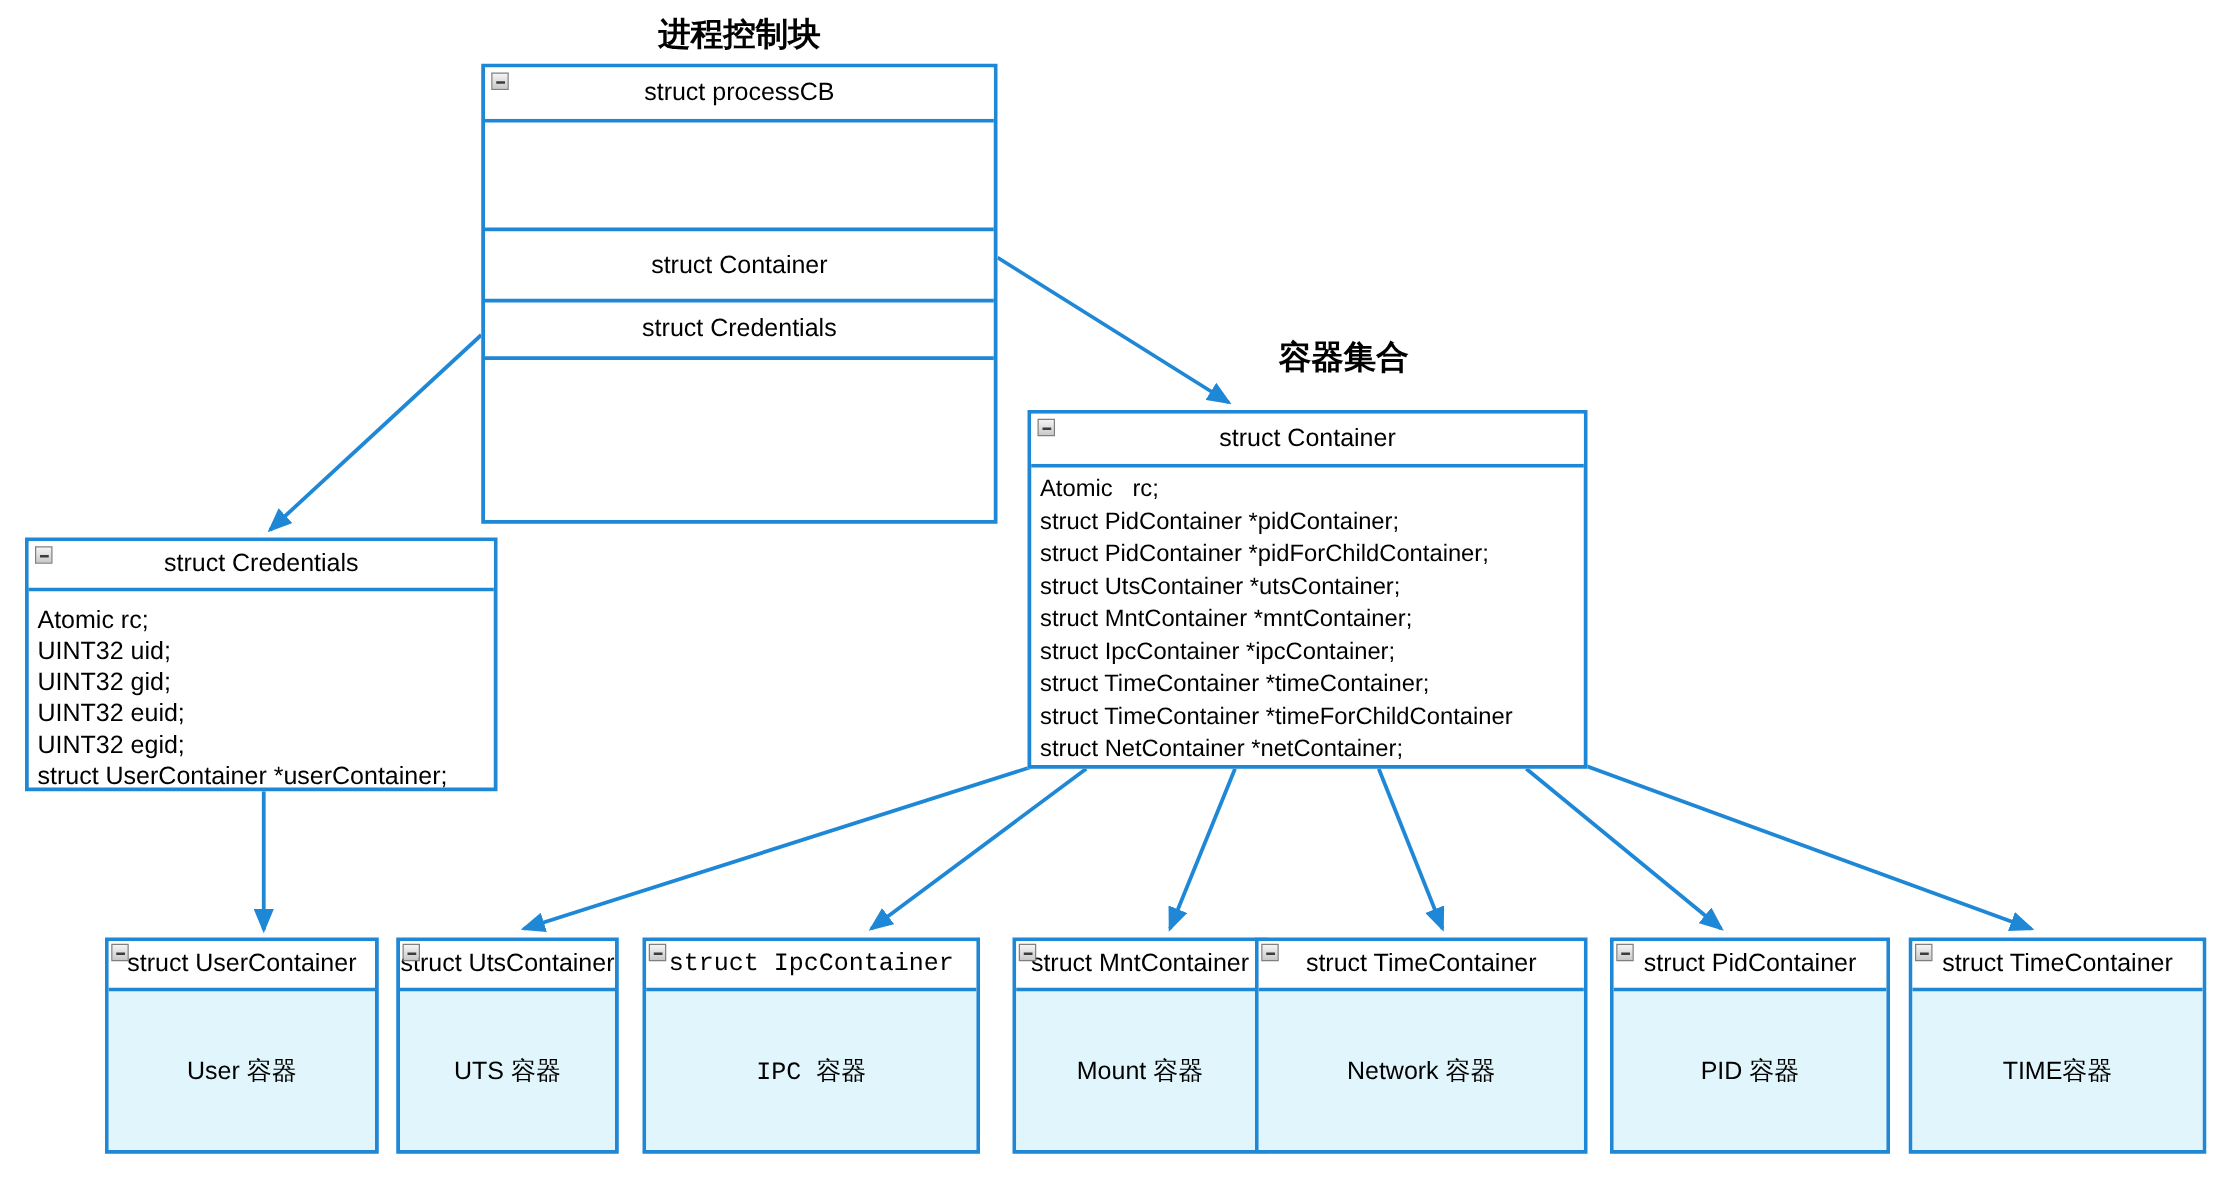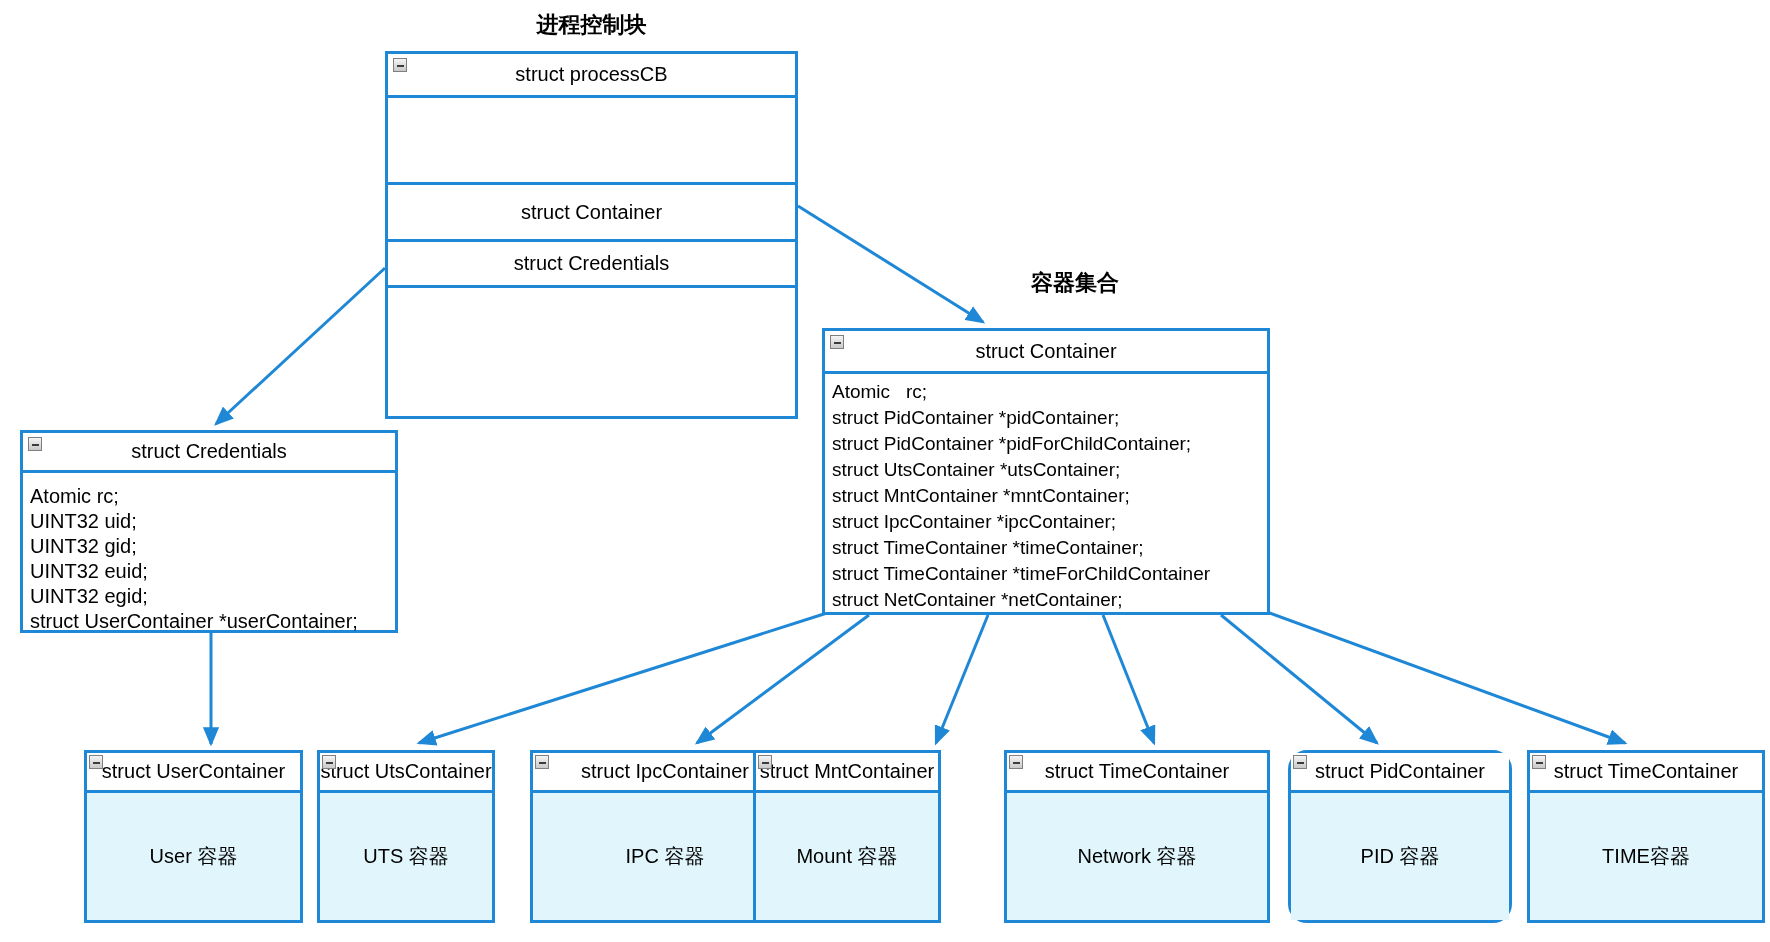--- a/index.html
+++ b/index.html
@@ -4,21 +4,21 @@
 <style>
   :root{
     --blue:#1e87d6;
     --cyan:#e1f6fc;
   }
   *{box-sizing:border-box;margin:0;padding:0;}
   html,body{background:#fff;}
   body{font-family:"Liberation Sans",sans-serif;color:#000;}
   #canvas{position:relative;width:1770px;height:942px;background:#fff;overflow:hidden;}
 
-  .diagram-title{position:absolute;font-weight:bold;font-size:22px;text-align:center;white-space:nowrap;}
+  .diagram-title{position:absolute;font-weight:bold;font-size:26px;text-align:center;white-space:nowrap;}
   #title-pcb{left:385px;top:10px;width:413px;}
   #title-cs{left:955px;top:268px;width:240px;}
 
   .clsbox{position:absolute;border:3px solid var(--blue);background:#fff;}
 
   
   .collapse{position:absolute;width:14px;height:14px;border:1px solid #7f7f7f;
     background:linear-gradient(180deg,#f5f5f5 0%,#c9c9c9 100%);z-index:3;}
   .collapse::after{content:"";position:absolute;left:3px;top:6px;width:7px;height:2px;background:#3c3c3c;}
   .collapse.big{top:4px;left:5px;}
@@ -48,24 +48,24 @@
   #credentials-box .fields{border-top:3px solid var(--blue);height:160px;padding:11px 4px 0 7px;}
   #credentials-box .fline{font-size:20px;line-height:25px;white-space:pre;}
 
   
   .cbox{position:absolute;top:750px;height:173px;border:3px solid var(--blue);background:#fff;}
   .cbox .hdr{height:37px;}
   .cbox-body{border-top:3px solid var(--blue);height:130px;background:var(--cyan);
     display:flex;align-items:center;justify-content:center;font-size:20px;}
   #bb-user{left:84px;width:219px;}
   #bb-uts{left:317px;width:178px;}
-  #bb-ipc{left:530px;width:270px;}
-  #bb-mnt{left:753px;width:188px;}
+  #bb-ipc{left:514px;width:270px;font-family:Liberation Mono, monospace;}
+  #bb-mnt{left:810px;width:204px;}
   #bb-net{left:1004px;width:266px;}
-  #bb-pid{left:1288px;width:224px;border-radius:19px;}
+  #bb-pid{left:1288px;width:224px;}
   #bb-time{left:1527px;width:238px;}
 
   #arrows{position:absolute;left:0;top:0;pointer-events:none;}
   #arrows line{stroke:var(--blue);stroke-width:3;}
 </style>
 </head>
 <body>
 
 <div id="canvas">
 

